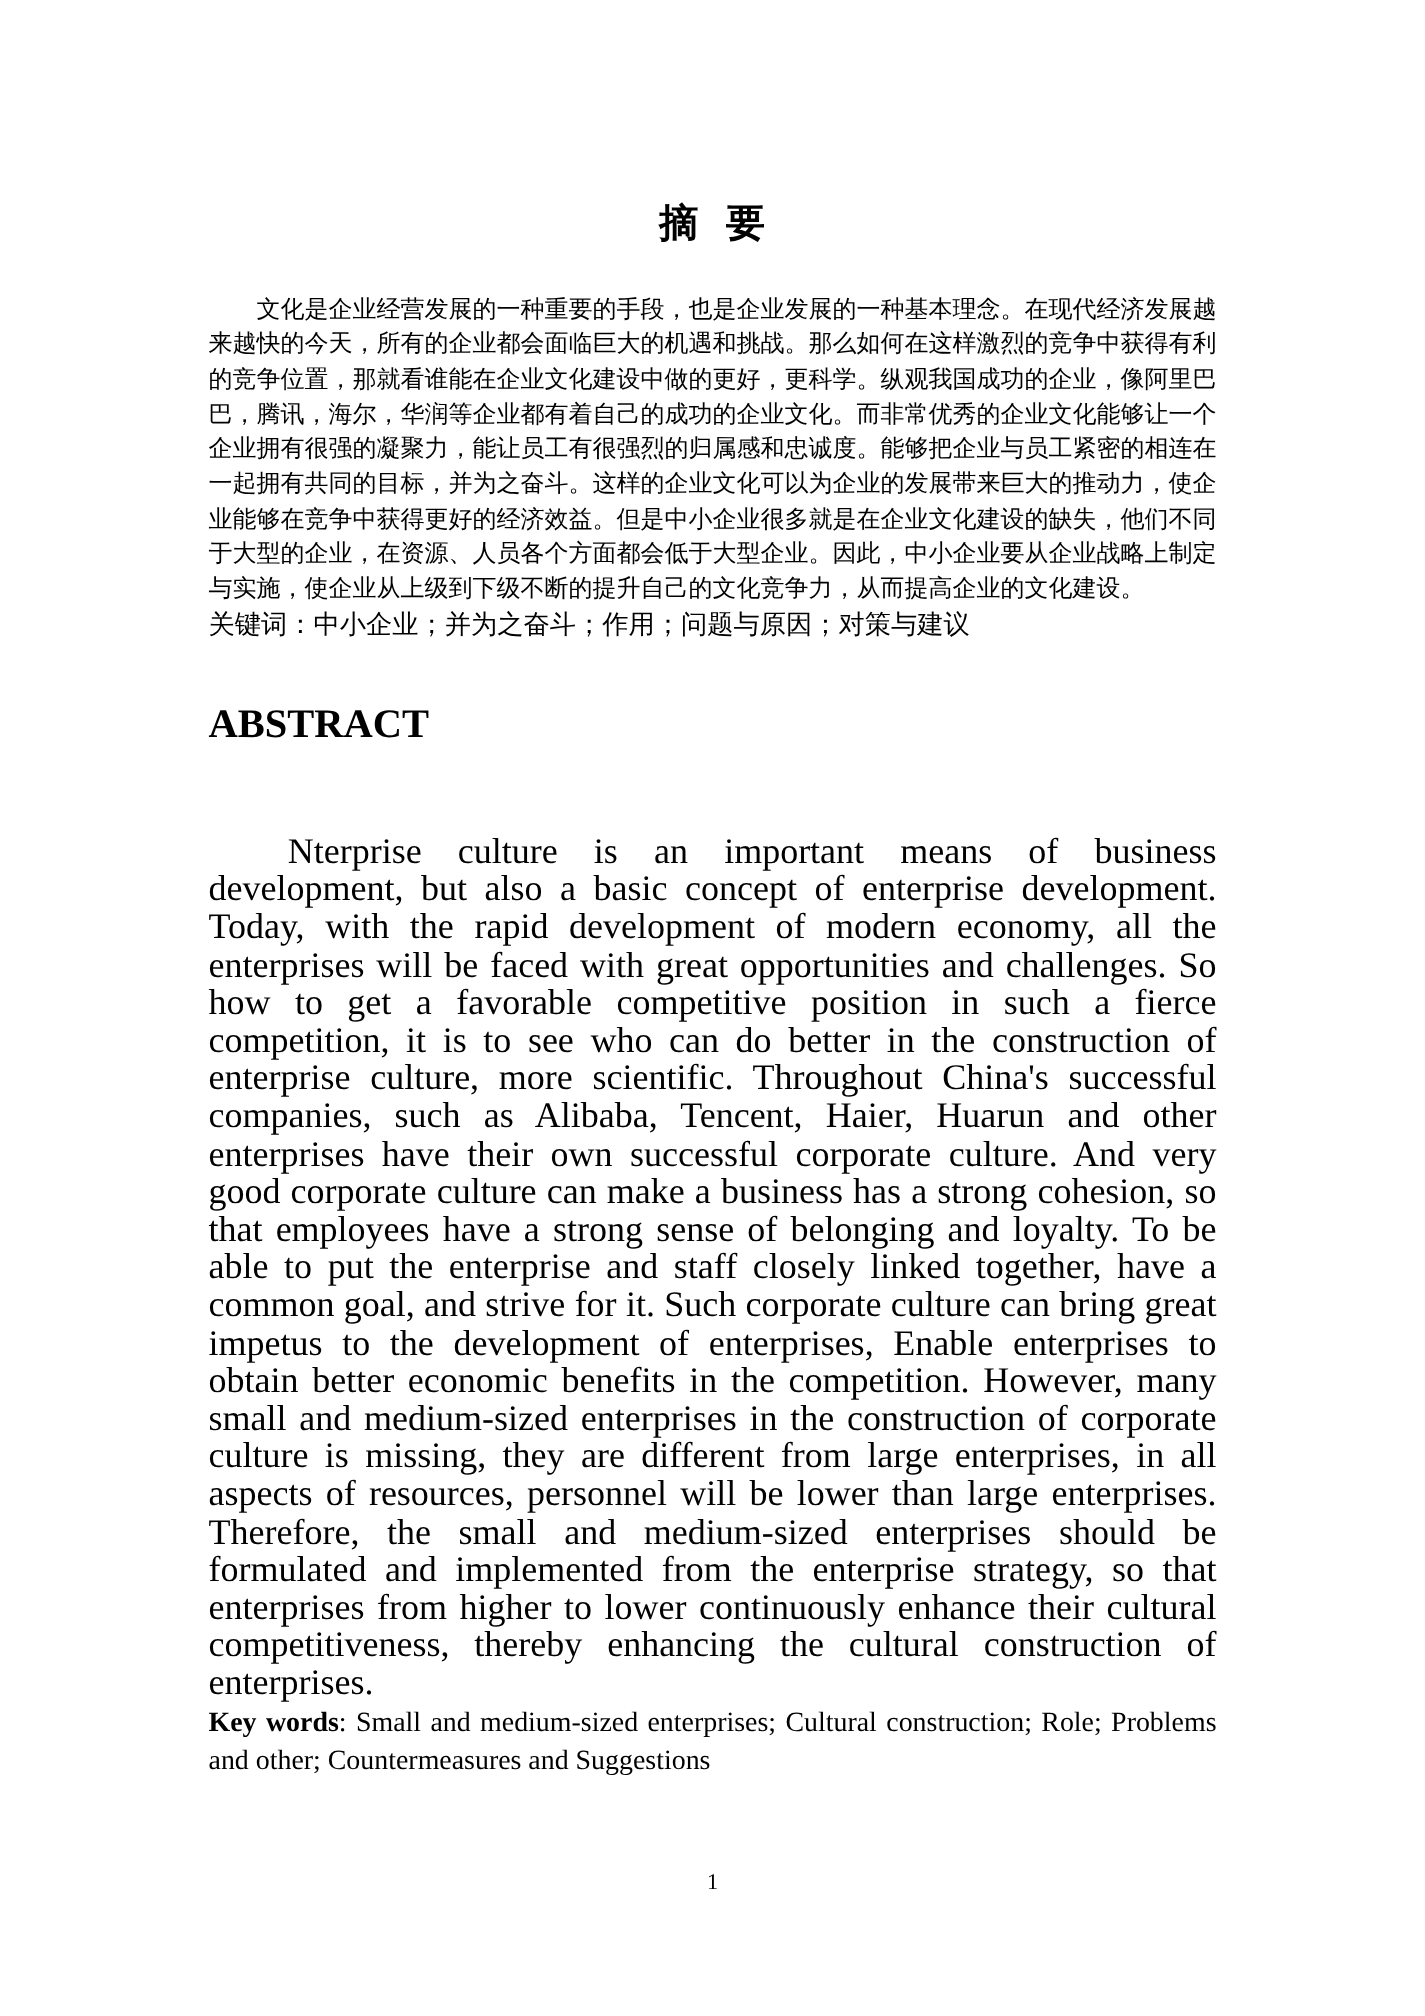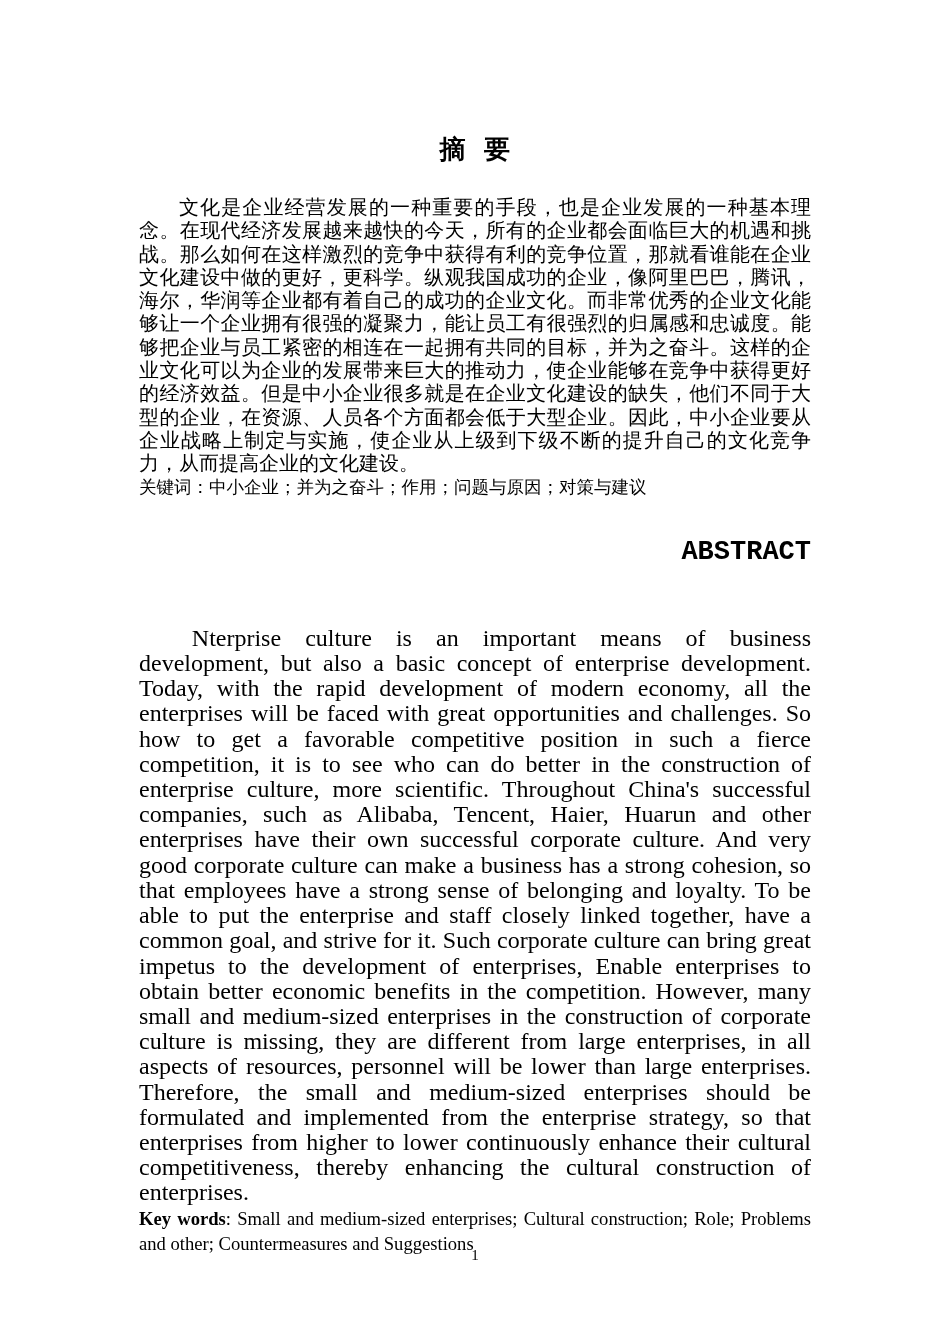--- a/index.html
+++ b/index.html
@@ -46,22 +46,22 @@
   }
 
   .cn-title .gap {
     display: inline-block;
     width: 18px;
   }
 
   .cn-body {
     margin: 0;
     padding-top: 30px;
-    font-family: Liberation Serif, serif;
-    font-size: 20px;
+    font-family: Liberation Mono, monospace;
+    font-size: 16px;
     line-height: 23.3px;
     text-align: justify;
     text-justify: inter-character;
     text-indent: 2em;
     word-break: break-all;
   }
 
   .cn-keywords {
     margin: 0;
     font-family: "DejaVu Sans", "Liberation Sans", sans-serif;
@@ -73,22 +73,22 @@
 
   .cn-keywords .kw-label {
     font-weight: normal;
   }
 
   
 
   .en-title {
     margin: 0;
     padding-top: 36px;
-    text-align: right;
-    font-family: Liberation Mono, monospace;
+    text-align: left;
+    font-family: Liberation Serif, serif;
     font-weight: bold;
     font-size: 27px;
     line-height: 34px;
   }
 
   .en-body {
     margin: 0;
     padding-top: 57px;
     font-family: "Liberation Serif", "DejaVu Serif", serif;
     font-size: 24px;

